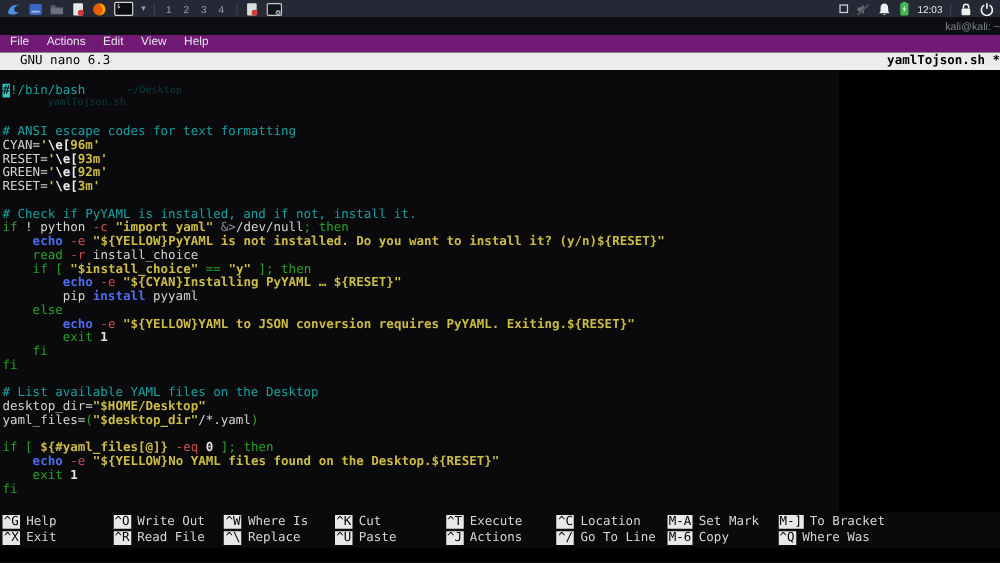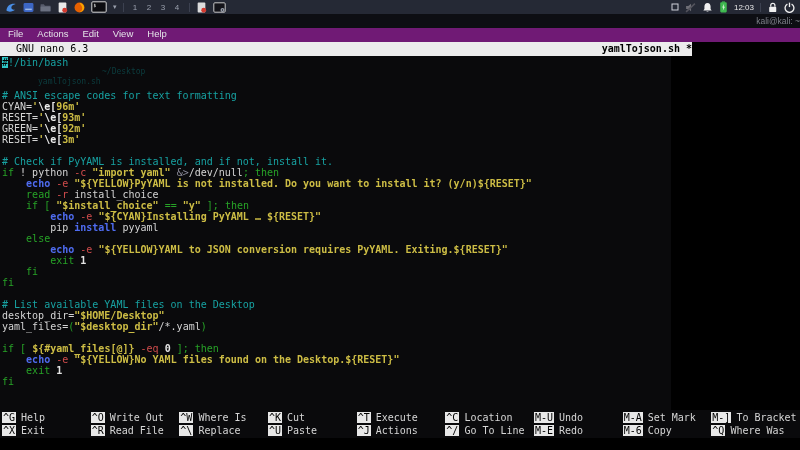--- a/index.html
+++ b/index.html
@@ -21,27 +21,27 @@
 
   
   .titlebar { position:absolute; top:14px; left:0; width:800px; height:14px; background:#0d0e13;
               display:flex; align-items:center; justify-content:flex-end; }
   .titlebar span { color:#7d8089; font-family:"Liberation Sans",sans-serif; font-size:8.5px; }
   .menubar { position:absolute; top:28px; left:0; width:800px; height:14px; background:#701a75;
              display:flex; align-items:flex-start; gap:14px; padding-left:8px; }
   .menubar span { color:#e4e4e8; font-family:"Liberation Sans",sans-serif; font-size:9.5px; cursor:default; }
 
   
-  .nano-header { position:absolute; top:42px; left:0; width:692px; height:14px; background:#ececec;
+  .nano-header { position:absolute; top:42px; left:0; width:800px; height:14px; background:#ececec;
                  color:#000; font-size:10px; line-height:14px; }
   .nano-version { position:absolute; left:16px; }
   .nano-file { position:absolute; left:0; width:100%; text-align:right; font-weight:bold; }
 
   .editor { position:absolute; top:56px; left:0; width:671px; height:354px; background:#0a0a0c;
-            padding-top:1px; }
+            padding-top:11px; }
   .code-line { height:11px; line-height:11px; font-size:10px; white-space:pre; padding-left:2px;
                color:#d4d4d4; }
   .cmt { color:#17a2a2; }
   .kw  { color:#27a327; }
   .cmd { color:#4f6cf0; font-weight:bold; }
   .flag{ color:#d04c4c; }
   .str { color:#cdbd45; font-weight:bold; }
   .esc { color:#ededed; font-weight:bold; }
   .pl  { color:#d4d4d4; }
   .num { color:#e5e5e5; font-weight:bold; }
@@ -278,30 +278,20 @@
           <span class="sc-key">^C</span>
           <span class="sc-label">Location</span>
         </div>
         <div class="sc-item">
           <span class="sc-key">^/</span>
           <span class="sc-label">Go To Line</span>
         </div>
       </div>
       <div class="sc-col">
         <div class="sc-item">
-          <span class="sc-key">M-U</span>
-          <span class="sc-label">Undo</span>
-        </div>
-        <div class="sc-item">
-          <span class="sc-key">M-E</span>
-          <span class="sc-label">Redo</span>
-        </div>
-      </div>
-      <div class="sc-col">
-        <div class="sc-item">
           <span class="sc-key">M-A</span>
           <span class="sc-label">Set Mark</span>
         </div>
         <div class="sc-item">
           <span class="sc-key">M-6</span>
           <span class="sc-label">Copy</span>
         </div>
       </div>
       <div class="sc-col">
         <div class="sc-item">

